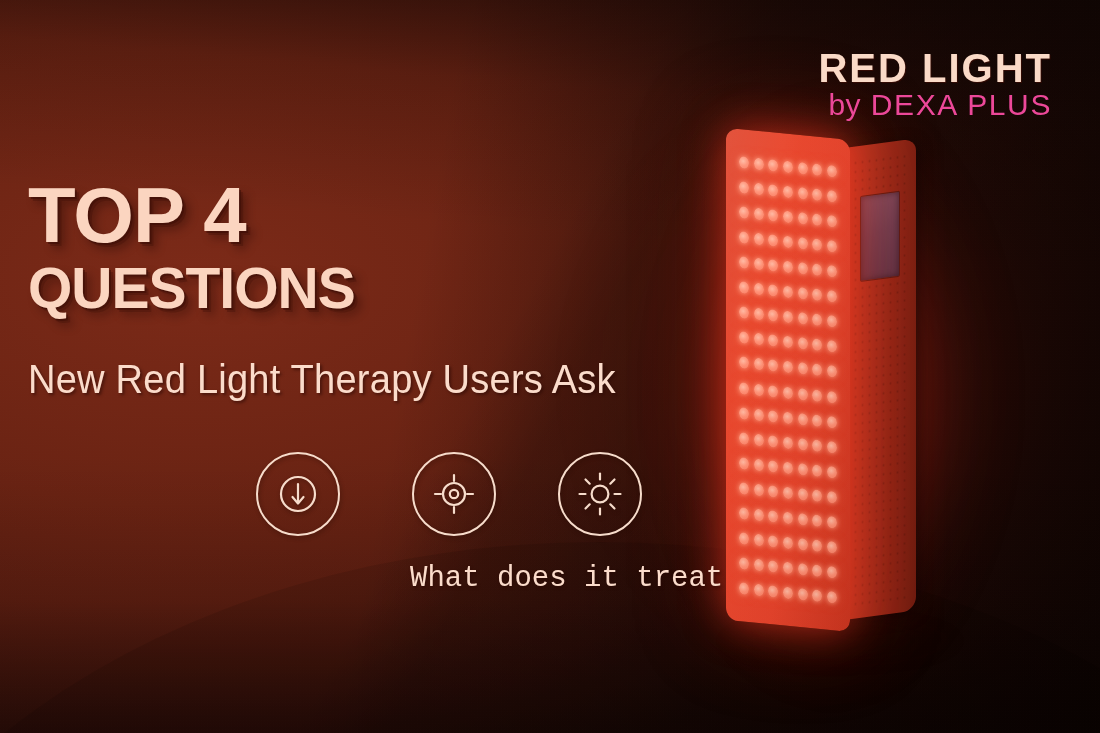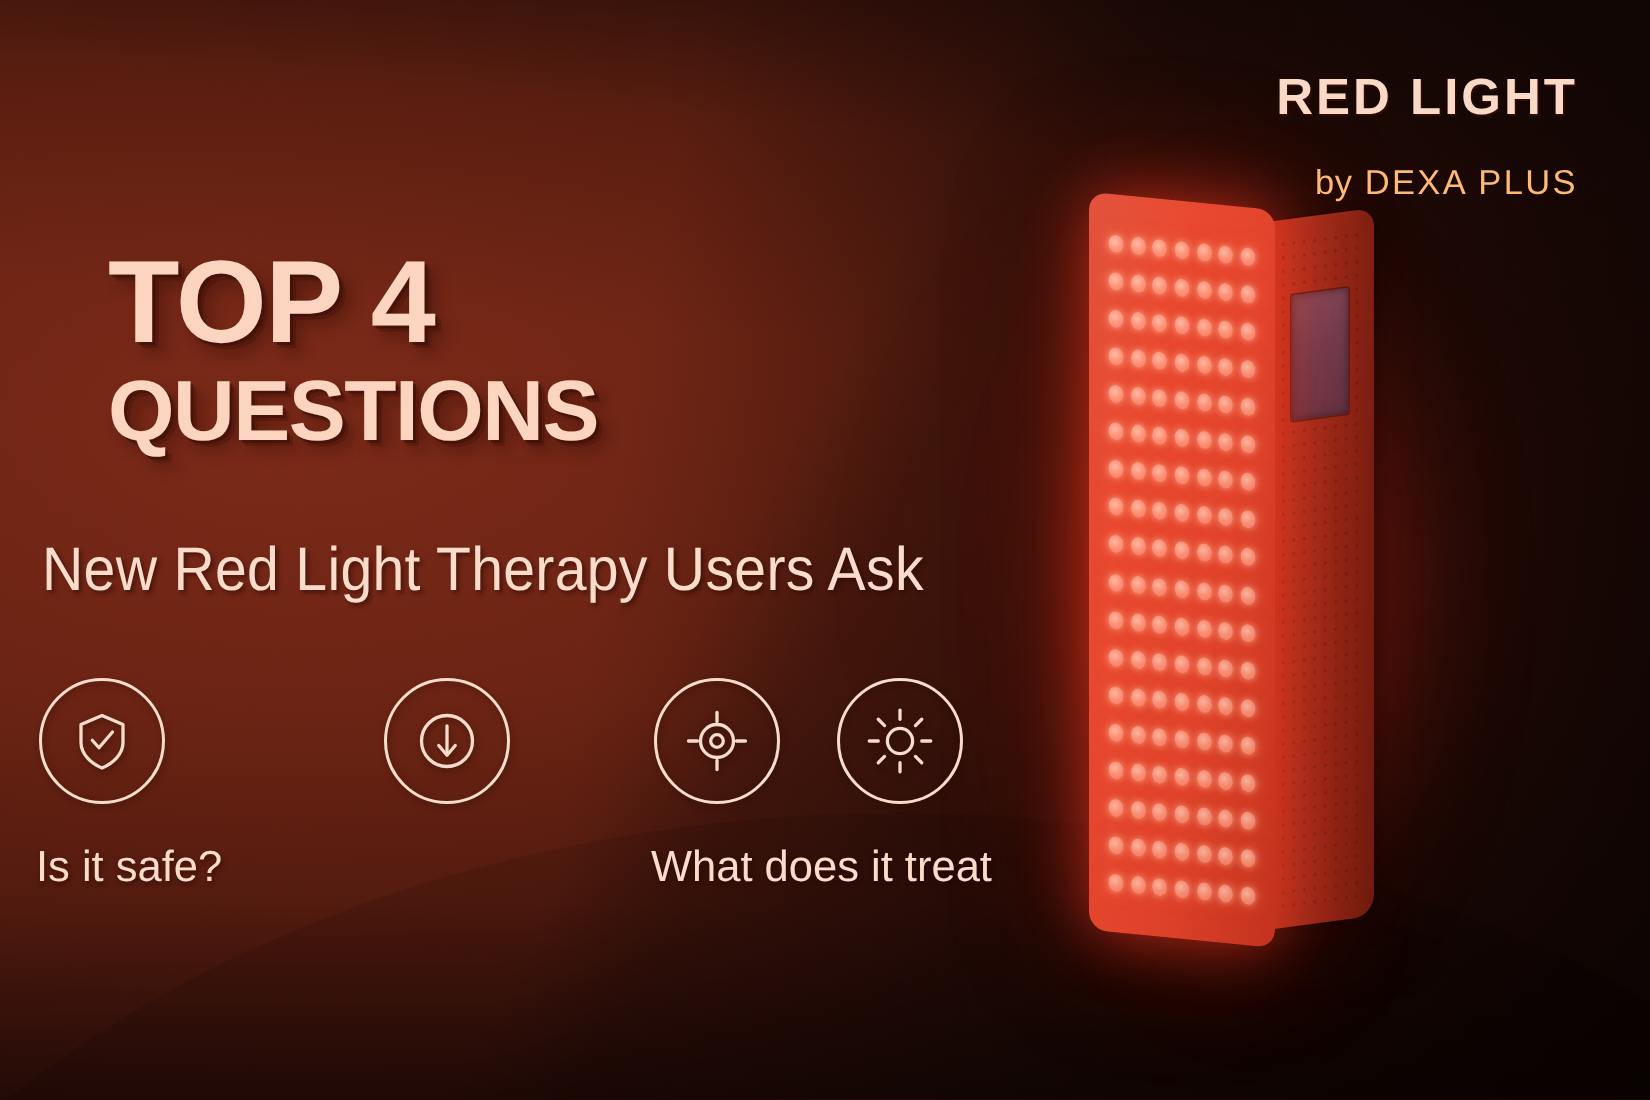--- a/index.html
+++ b/index.html
@@ -81,46 +81,45 @@
 
   
   .logo {
     position: absolute;
     right: 48px;
     top: 48px;
     text-align: right;
     z-index: 9;
   }
   .logo-main {
-    font-size: 34px;
+    font-size: 40px;
     font-weight: bold;
     letter-spacing: 2.0px;
     color: #fadac7;
     line-height: 1;
     text-shadow: 1px 1px 0 rgba(60,14,6,0.75);
   }
   .logo-sub {
-    margin-top: 28px;
-    font-size: 23px;
+    margin-top: 2px;
+    font-size: 30px;
     letter-spacing: 1.6px;
-    color: #fdba74;
+    color: #ec4899;
     line-height: 1;
   }
   .logo-sub .by {
     text-transform: none;
     letter-spacing: 0.4px;
   }
 
   
   .headline {
     position: absolute;
     left: 28px;
-    top: 164px;
+    top: 178px;
     z-index: 9;
-    margin-left: 44px;
   }
   .h-line {
     color: #fbd5c0;
     font-weight: bold;
     line-height: 0.96;
     letter-spacing: -1px;
     text-shadow:
       2px 2px 0 rgba(58,12,5,0.55),
       4px 4px 0 rgba(58,12,5,0.30),
       7px 7px 10px rgba(30,6,2,0.35);
@@ -171,21 +170,21 @@
   .icon-label {
     margin-top: 24px;
     font-size: 29px;
     color: #fbdccb;
     line-height: 1.28;
     white-space: pre-line;
     text-shadow: 1px 2px 3px rgba(40,8,3,0.55);
   }
   .ic-1 { left: 26px; }
   .ic-2 { left: 256px; }
-  .ic-3 { left: 436px; }
+  .ic-3 { left: 412px; font-family: Liberation Mono, monospace; }
   .ic-4 { left: 558px; }
   .ic-1 .icon-label { margin-left: -2px; }
   .ic-2 .icon-label { margin-left: 0px; }
   .ic-3 .icon-label { margin-left: -2px; white-space: nowrap; }
   .ic-4 .icon-label { visibility: hidden; }
 
   
   .device {
     position: absolute;
     left: 726px;
@@ -450,29 +449,20 @@
   </div>
 
   <div class="headline">
     <div class="h-line h-line-1">TOP 4</div>
     <div class="h-line h-line-2">QUESTIONS</div>
   </div>
   <div class="subhead">New Red Light Therapy Users Ask</div>
 
   <div class="icon-row">
 
-    <div class="icon-item ic-1">
-      <div class="icon-circle">
-        <svg width="46" height="46" viewBox="0 0 46 46" fill="none" stroke="#f7dccb" stroke-width="2.2" stroke-linecap="round" stroke-linejoin="round">
-          <path d="M23 6 L37 12 V24 C37 32 30 38 23 41 C16 38 9 32 9 24 V12 Z"></path>
-          <path d="M16.5 22.5 L21 27.5 L30 17"></path>
-        </svg>
-      </div>
-      <div class="icon-label">Is it safe?</div>
-    </div>
 
     <div class="icon-item ic-2">
       <div class="icon-circle">
         <svg width="52" height="52" viewBox="0 0 52 52" fill="none" stroke="#f7dccb" stroke-width="2.2" stroke-linecap="round" stroke-linejoin="round">
           <circle cx="26" cy="26" r="17"></circle>
           <path d="M26 16 V35"></path>
           <path d="M20.5 29 L26 35.5 L31.5 29"></path>
         </svg>
       </div>
     </div>

